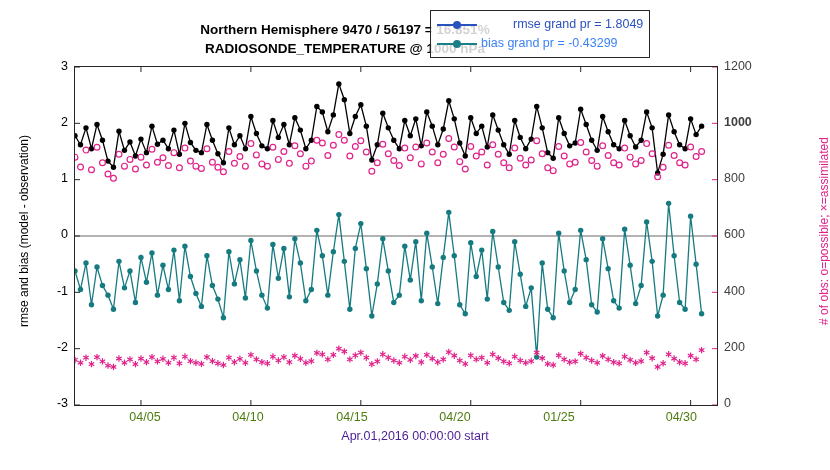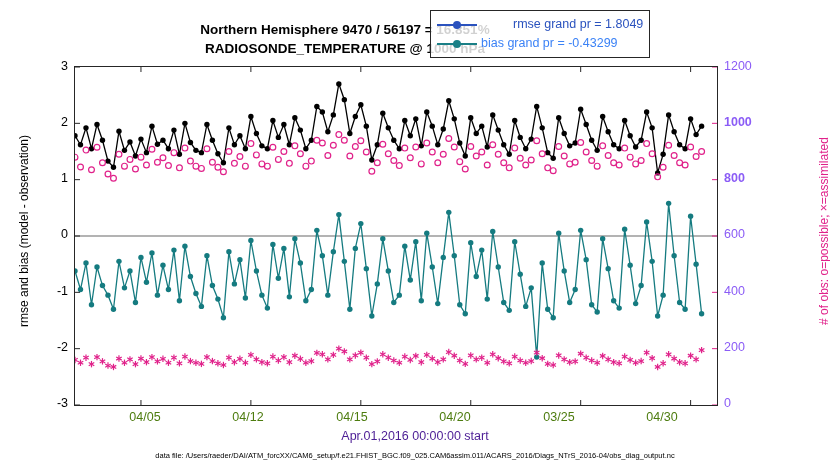--- a/index.html
+++ b/index.html
@@ -69,21 +69,21 @@
     width: 64px;
     text-align: right;
     font-size: 12.5px;
     color: #000;
   }
   .ytick-right {
     position: absolute;
     width: 50px;
     text-align: left;
     font-size: 12.5px;
-    color: #8b5cf6;
+    color: #404040;
   }
   .xtick {
     position: absolute;
     width: 70px;
     text-align: center;
     font-size: 12.5px;
     color: #4d7c0f;
     top: 410px;
   }
   .xlabel {
@@ -140,37 +140,36 @@
   <div class="ytick-left" style="left:4px; top:59px;">3</div>
   <div class="ytick-left" style="left:4px; top:115px;">2</div>
   <div class="ytick-left" style="left:4px; top:171px;">1</div>
   <div class="ytick-left" style="left:4px; top:227px;">0</div>
   <div class="ytick-left" style="left:4px; top:284px;">-1</div>
   <div class="ytick-left" style="left:4px; top:340px;">-2</div>
   <div class="ytick-left" style="left:4px; top:396px;">-3</div>
 
   <div class="ytick-right" style="left:724px; top:59px;">1200</div>
   <div class="ytick-right" style="left:724px; top:115px;font-weight:bold;">1000</div>
-  <div class="ytick-right" style="left:724px; top:171px;font-weight:bold;">800</div>
+  <div class="ytick-right" style="left:724px; top:171px;">800</div>
   <div class="ytick-right" style="left:724px; top:227px;">600</div>
   <div class="ytick-right" style="left:724px; top:284px;">400</div>
   <div class="ytick-right" style="left:724px; top:340px;">200</div>
   <div class="ytick-right" style="left:724px; top:396px;">0</div>
 
   <div class="xtick" style="left:110px;">04/05</div>
-  <div class="xtick" style="left:213px;">04/12</div>
+  <div class="xtick" style="left:213px;">04/10</div>
   <div class="xtick" style="left:317px;">04/15</div>
   <div class="xtick" style="left:420px;">04/20</div>
-  <div class="xtick" style="left:524px;">03/25</div>
-  <div class="xtick" style="left:627px;">04/30</div>
+  <div class="xtick" style="left:524px;">01/25</div>
+  <div class="xtick" style="left:627px;text-align:right;">04/30</div>
 
   <div class="ylabel-left">rmse and bias (model - observation)</div>
   <div class="ylabel-right"># of obs: o=possible; ×=assimilated</div>
   <div class="xlabel">Apr.01,2016 00:00:00 start</div>
-  <div class="footnote">data file: /Users/raeder/DAI/ATM_forcXX/CAM6_setup/f.e21.FHIST_BGC.f09_025.CAM6assim.011/ACARS_2016/Diags_NTrS_2016-04/obs_diag_output.nc</div>
 
   <div id="plot">
     <svg id="svgchart" width="642" height="338">
         <line x1="0" y1="169" x2="642" y2="169" stroke="#9a9a9a" stroke-width="1.5"></line>
         <g>
           <path d="M0.00 68.73 L5.50 77.74 L10.99 60.84 L16.49 81.68 L21.99 57.46 L27.48 73.23 L32.98 94.08 L38.48 100.27 L43.97 64.22 L49.47 83.37 L54.97 74.92 L60.46 89.01 L65.96 72.11 L71.46 85.63 L76.95 59.15 L82.45 77.18 L87.95 73.23 L93.44 81.68 L98.94 63.09 L104.43 87.32 L109.93 56.33 L115.43 75.49 L120.92 83.37 L126.42 85.63 L131.92 57.46 L137.41 73.23 L142.91 86.75 L148.41 95.77 L153.90 60.84 L159.40 77.74 L164.90 68.73 L170.39 81.68 L175.89 49.57 L181.39 66.47 L186.88 78.87 L192.38 81.68 L197.88 53.52 L203.37 70.42 L208.87 57.46 L214.37 77.74 L219.86 50.70 L225.36 63.09 L230.86 81.68 L236.35 73.23 L241.85 39.43 L247.35 45.07 L252.84 64.78 L258.34 47.88 L263.84 16.90 L269.33 32.67 L274.83 66.47 L280.33 49.57 L285.82 37.74 L291.32 59.15 L296.82 92.95 L302.31 77.74 L307.81 46.19 L313.30 60.84 L318.80 73.23 L324.30 81.68 L329.79 53.52 L335.29 68.73 L340.79 51.83 L346.28 78.87 L351.78 45.07 L357.28 59.15 L362.77 77.74 L368.27 61.97 L373.77 33.80 L379.26 51.83 L384.76 76.05 L390.26 89.01 L395.75 50.70 L401.25 66.47 L406.75 59.15 L412.24 79.99 L417.74 47.88 L423.24 63.09 L428.73 77.74 L434.23 87.32 L439.73 53.52 L445.22 70.42 L450.72 81.68 L456.22 72.11 L461.71 39.43 L467.21 60.84 L472.71 85.63 L478.20 91.26 L483.70 50.70 L489.20 66.47 L494.69 78.87 L500.19 76.05 L505.68 42.25 L511.18 57.46 L516.68 73.23 L522.17 83.37 L527.67 49.57 L533.17 64.78 L538.66 77.74 L544.16 81.68 L549.66 53.52 L555.15 68.73 L560.65 79.99 L566.15 73.23 L571.64 45.07 L577.14 60.84 L582.64 105.91 L588.13 87.32 L593.63 47.88 L599.13 64.78 L604.62 77.74 L610.12 81.68 L615.62 51.83 L621.11 67.60 L626.61 59.15 " fill="none" stroke="#000000" stroke-width="1.3"></path>
           <circle cx="0.00" cy="68.73" r="2.7" fill="#000000"></circle>
           <circle cx="5.50" cy="77.74" r="2.7" fill="#000000"></circle>
           <circle cx="10.99" cy="60.84" r="2.7" fill="#000000"></circle>
           <circle cx="16.49" cy="81.68" r="2.7" fill="#000000"></circle>

